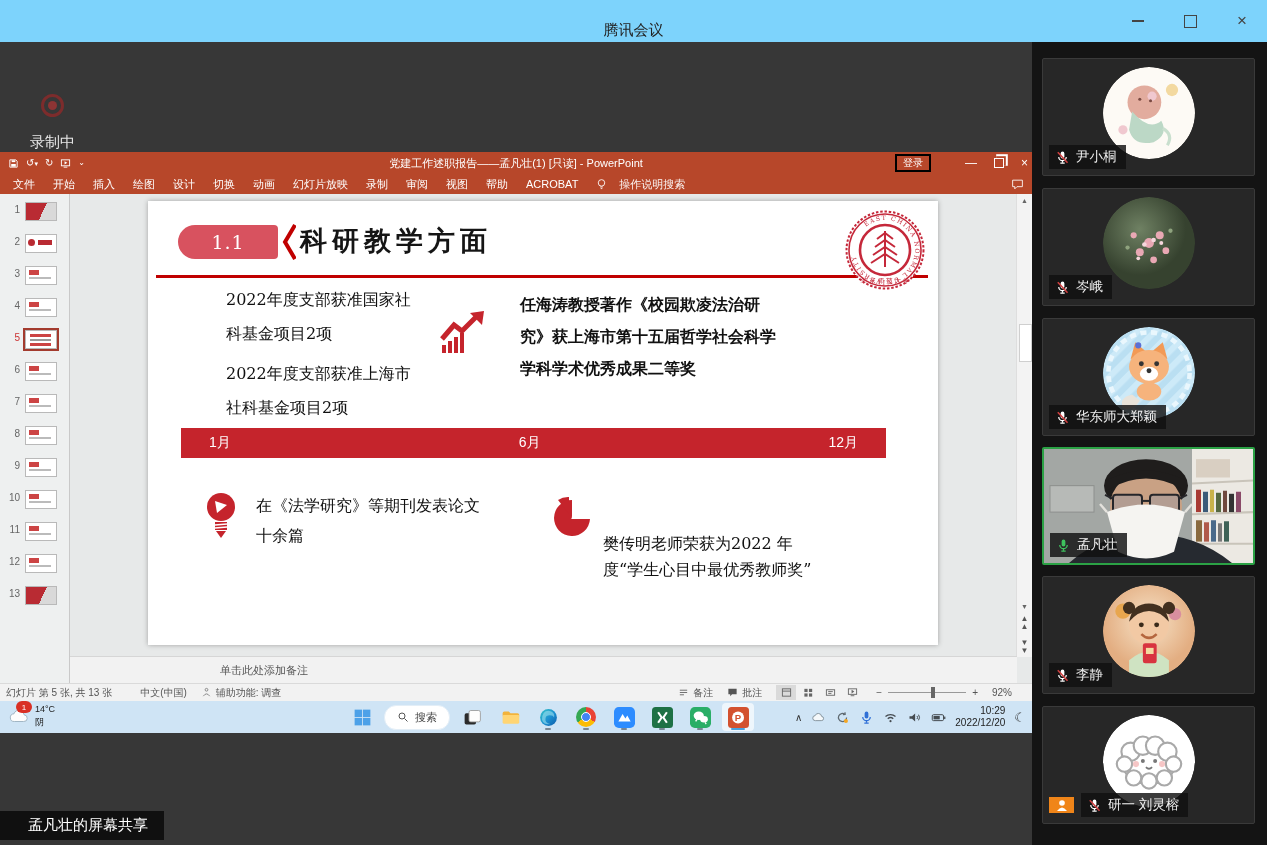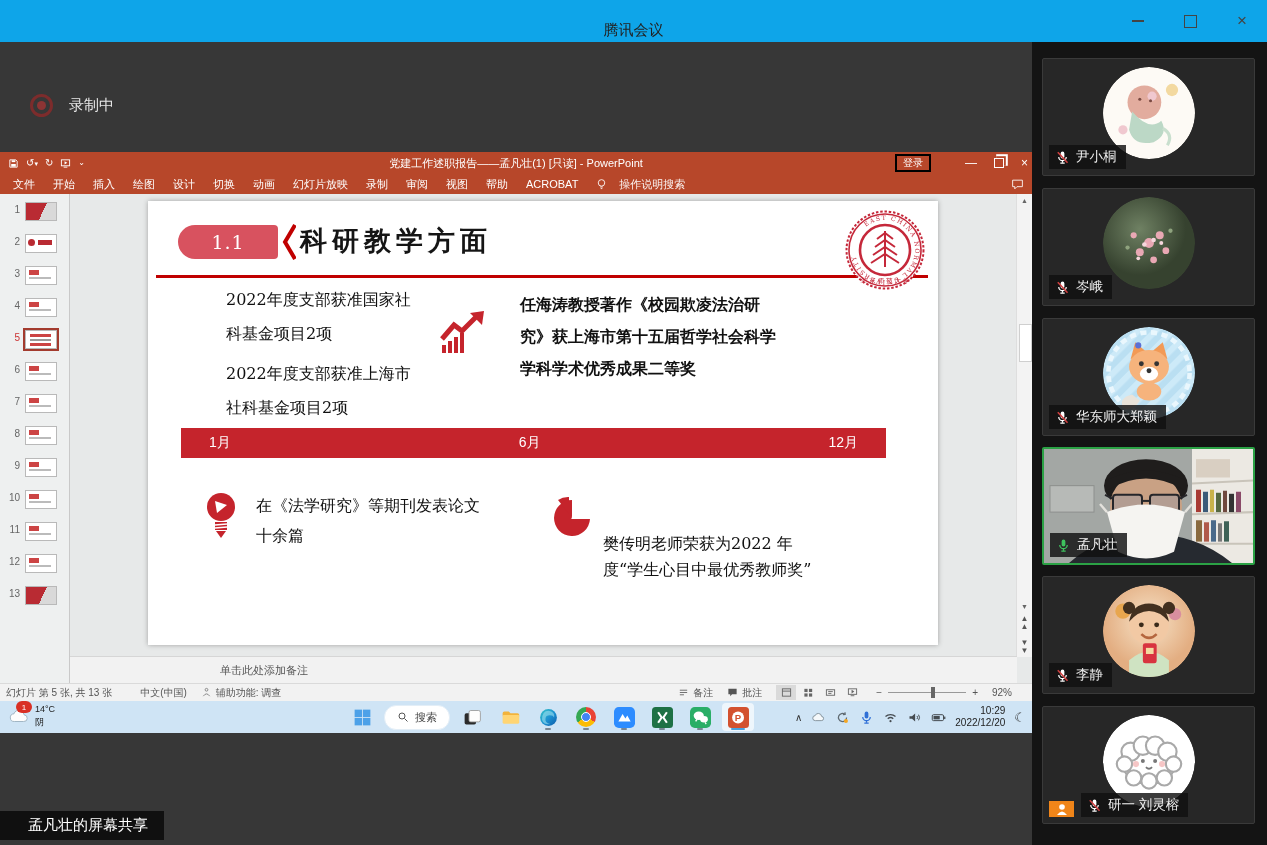--- a/index.html
+++ b/index.html
@@ -1,32 +1,32 @@
 <!DOCTYPE html>
 <html><head>
 <meta charset="utf-8">
 <style>
   html,body{margin:0;padding:0;background:#000;}
   .page{position:relative;width:1267px;height:845px;overflow:hidden;background:#353535;
         font-family:"Liberation Sans",sans-serif;-webkit-font-smoothing:antialiased;}
   .i svg{display:block;}
 
   
-  .app-titlebar{position:absolute;left:0;top:0;width:1267px;height:60px;background:#0ea5e9;
+  .app-titlebar{position:absolute;left:0;top:0;width:1267px;height:60px;background:#7dd3fc;
     display:flex;align-items:center;justify-content:center;}
   .app-title{font-size:15px;color:#222;}
   .app-controls{position:absolute;right:10px;top:0;height:42px;display:flex;align-items:center;gap:22px;}
   .wc{width:30px;height:30px;display:flex;align-items:center;justify-content:center;color:#444;cursor:default;}
   .wc-min i{display:block;width:12px;height:2px;background:#444;}
   .wc-max i{display:block;width:11px;height:11px;border:1.4px solid #444;}
   .wc-close{font-size:17px;}
 
   
   .main{position:absolute;left:0;top:42px;width:1032px;height:803px;background:#373737;}
-  .rec{position:absolute;left:30px;top:52px;display:flex;align-items:center;gap:16px;}
+  .rec{position:absolute;left:30px;top:52px;display:flex;align-items:center;gap:16px;flex-direction:column;}
   .rec-dot{width:17px;height:17px;border:3px solid #7c2c2c;border-radius:50%;display:flex;align-items:center;justify-content:center;}
   .rec-dot i{width:9px;height:9px;border-radius:50%;background:#8d3434;}
   .rec-label{color:#e6e6e6;font-size:15px;}
 
   .share-banner{position:absolute;left:0;bottom:5px;height:29px;background:#101010;display:flex;
     align-items:center;gap:7px;padding:0 16px 0 14px;}
   .share-banner .txt{color:#fff;font-size:15px;}
 
   
   .screen{position:absolute;left:0;top:110px;width:1032px;height:580px;background:#e8e8e8;}
@@ -138,21 +138,21 @@
 
   
   .sidebar{position:absolute;left:1032px;top:42px;width:235px;height:803px;background:#141414;}
   .tile{position:absolute;left:10px;width:213px;height:118px;background:#272727;border:1px solid #3a3a3a;
     border-radius:2px;box-sizing:border-box;overflow:hidden;}
   .tile.active{border:2px solid #2BA245;}
   .tile-media{position:absolute;inset:0;display:flex;align-items:center;justify-content:center;}
   .av-circle{width:92px;height:92px;border-radius:50%;overflow:hidden;margin-bottom:8px;}
   .av-circle svg{width:92px;height:92px;}
   .tile-media.full svg{width:100%;height:100%;}
-  .tag-row{position:absolute;left:6px;bottom:6px;display:flex;align-items:flex-end;gap:0;}
+  .tag-row{position:absolute;left:6px;bottom:6px;display:flex;align-items:center;gap:0;}
   .member-badge{width:25px;background:#f08519;display:flex;align-items:center;justify-content:center;margin-right:7px;}
   .member-badge svg{width:16px;height:16px;}
   .name-tag{display:flex;align-items:center;gap:6px;background:rgba(16,16,16,.82);padding:3px 9px 3px 6px;}
   .name-tag .mic svg{width:15px;height:15px;}
   .pname{color:#f0f0f0;font-size:13.5px;white-space:nowrap;}
 </style>
 </head>
 <body>
 
 <div class="page">

